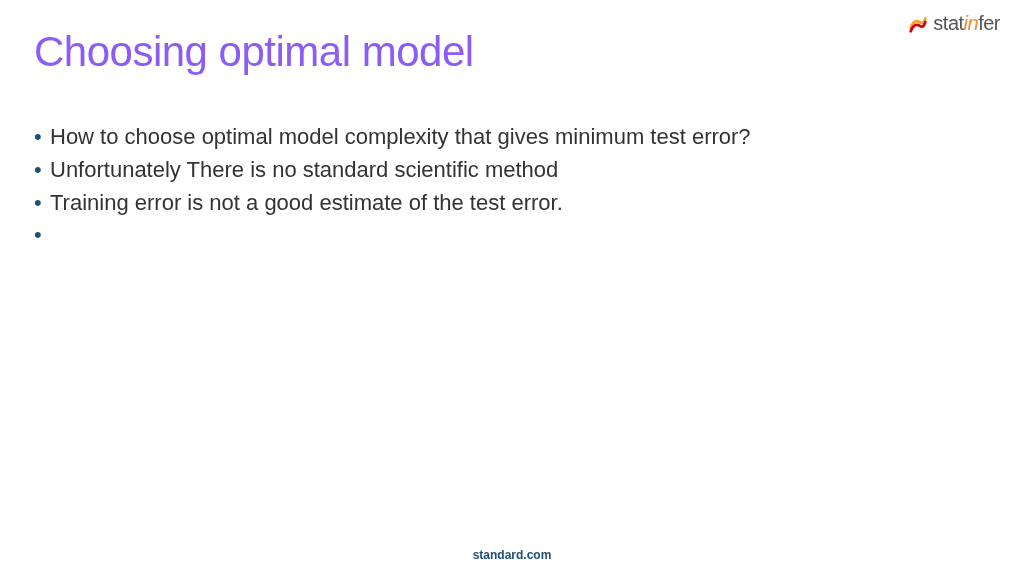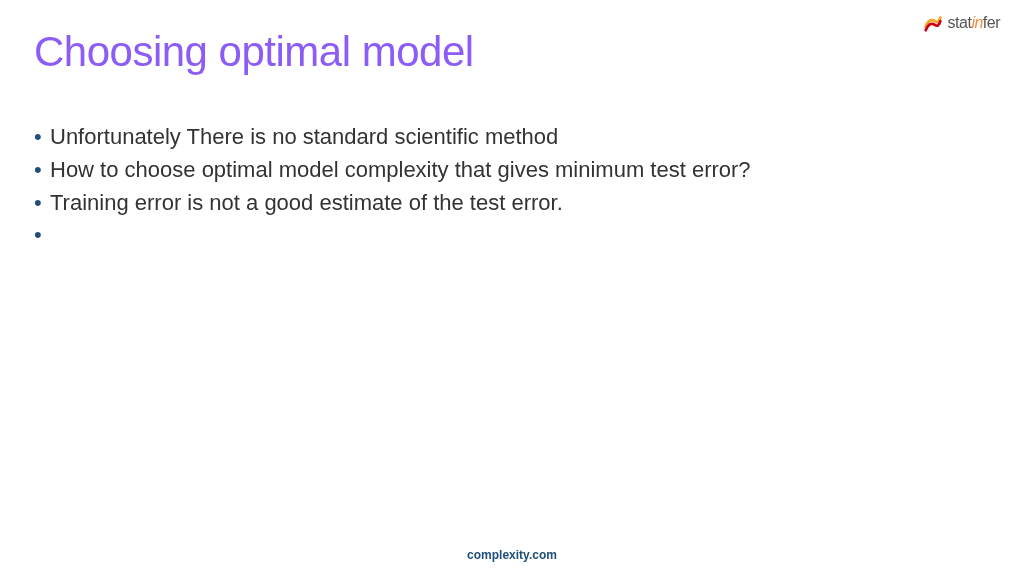--- a/index.html
+++ b/index.html
@@ -21,21 +21,21 @@
       right: 24px;
       display: flex;
       align-items: center;
       gap: 4px;
     }
     .logo-icon {
       width: 22px;
       height: 22px;
     }
     .logo-text {
-      font-size: 16px;
+      font-size: 20px;
       font-weight: 500;
       letter-spacing: -0.5px;
       text-align: center;
     }
     .logo-stat { color: #555555; }
     .logo-in { color: #f58a3c; font-style: italic; }
     .logo-fer { color: #555555; }
     .slide-title {
       position: absolute;
       top: 28px;
@@ -116,21 +116,21 @@
   </span>
   <span class="logo-text">
     <span class="logo-stat">stat</span><span class="logo-in">in</span><span class="logo-fer">fer</span>
   </span>
 </div>
 
 <h1 class="slide-title">Choosing optimal model</h1>
 
 <div class="content">
   <ul class="bullet-list">
+    <li class="bullet-item">How to choose optimal model complexity that gives minimum test error?</li>
     <li class="bullet-item">Unfortunately There is no standard scientific method</li>
-    <li class="bullet-item">How to choose optimal model complexity that gives minimum test error?</li>
     <li class="bullet-item">Training error is not a good estimate of the test error.</li>
     <li class="bullet-item">
     </li>
   </ul>
 </div>
 
-<div class="footer">complexity.com</div>
+<div class="footer">standard.com</div>
 
 </body></html>

